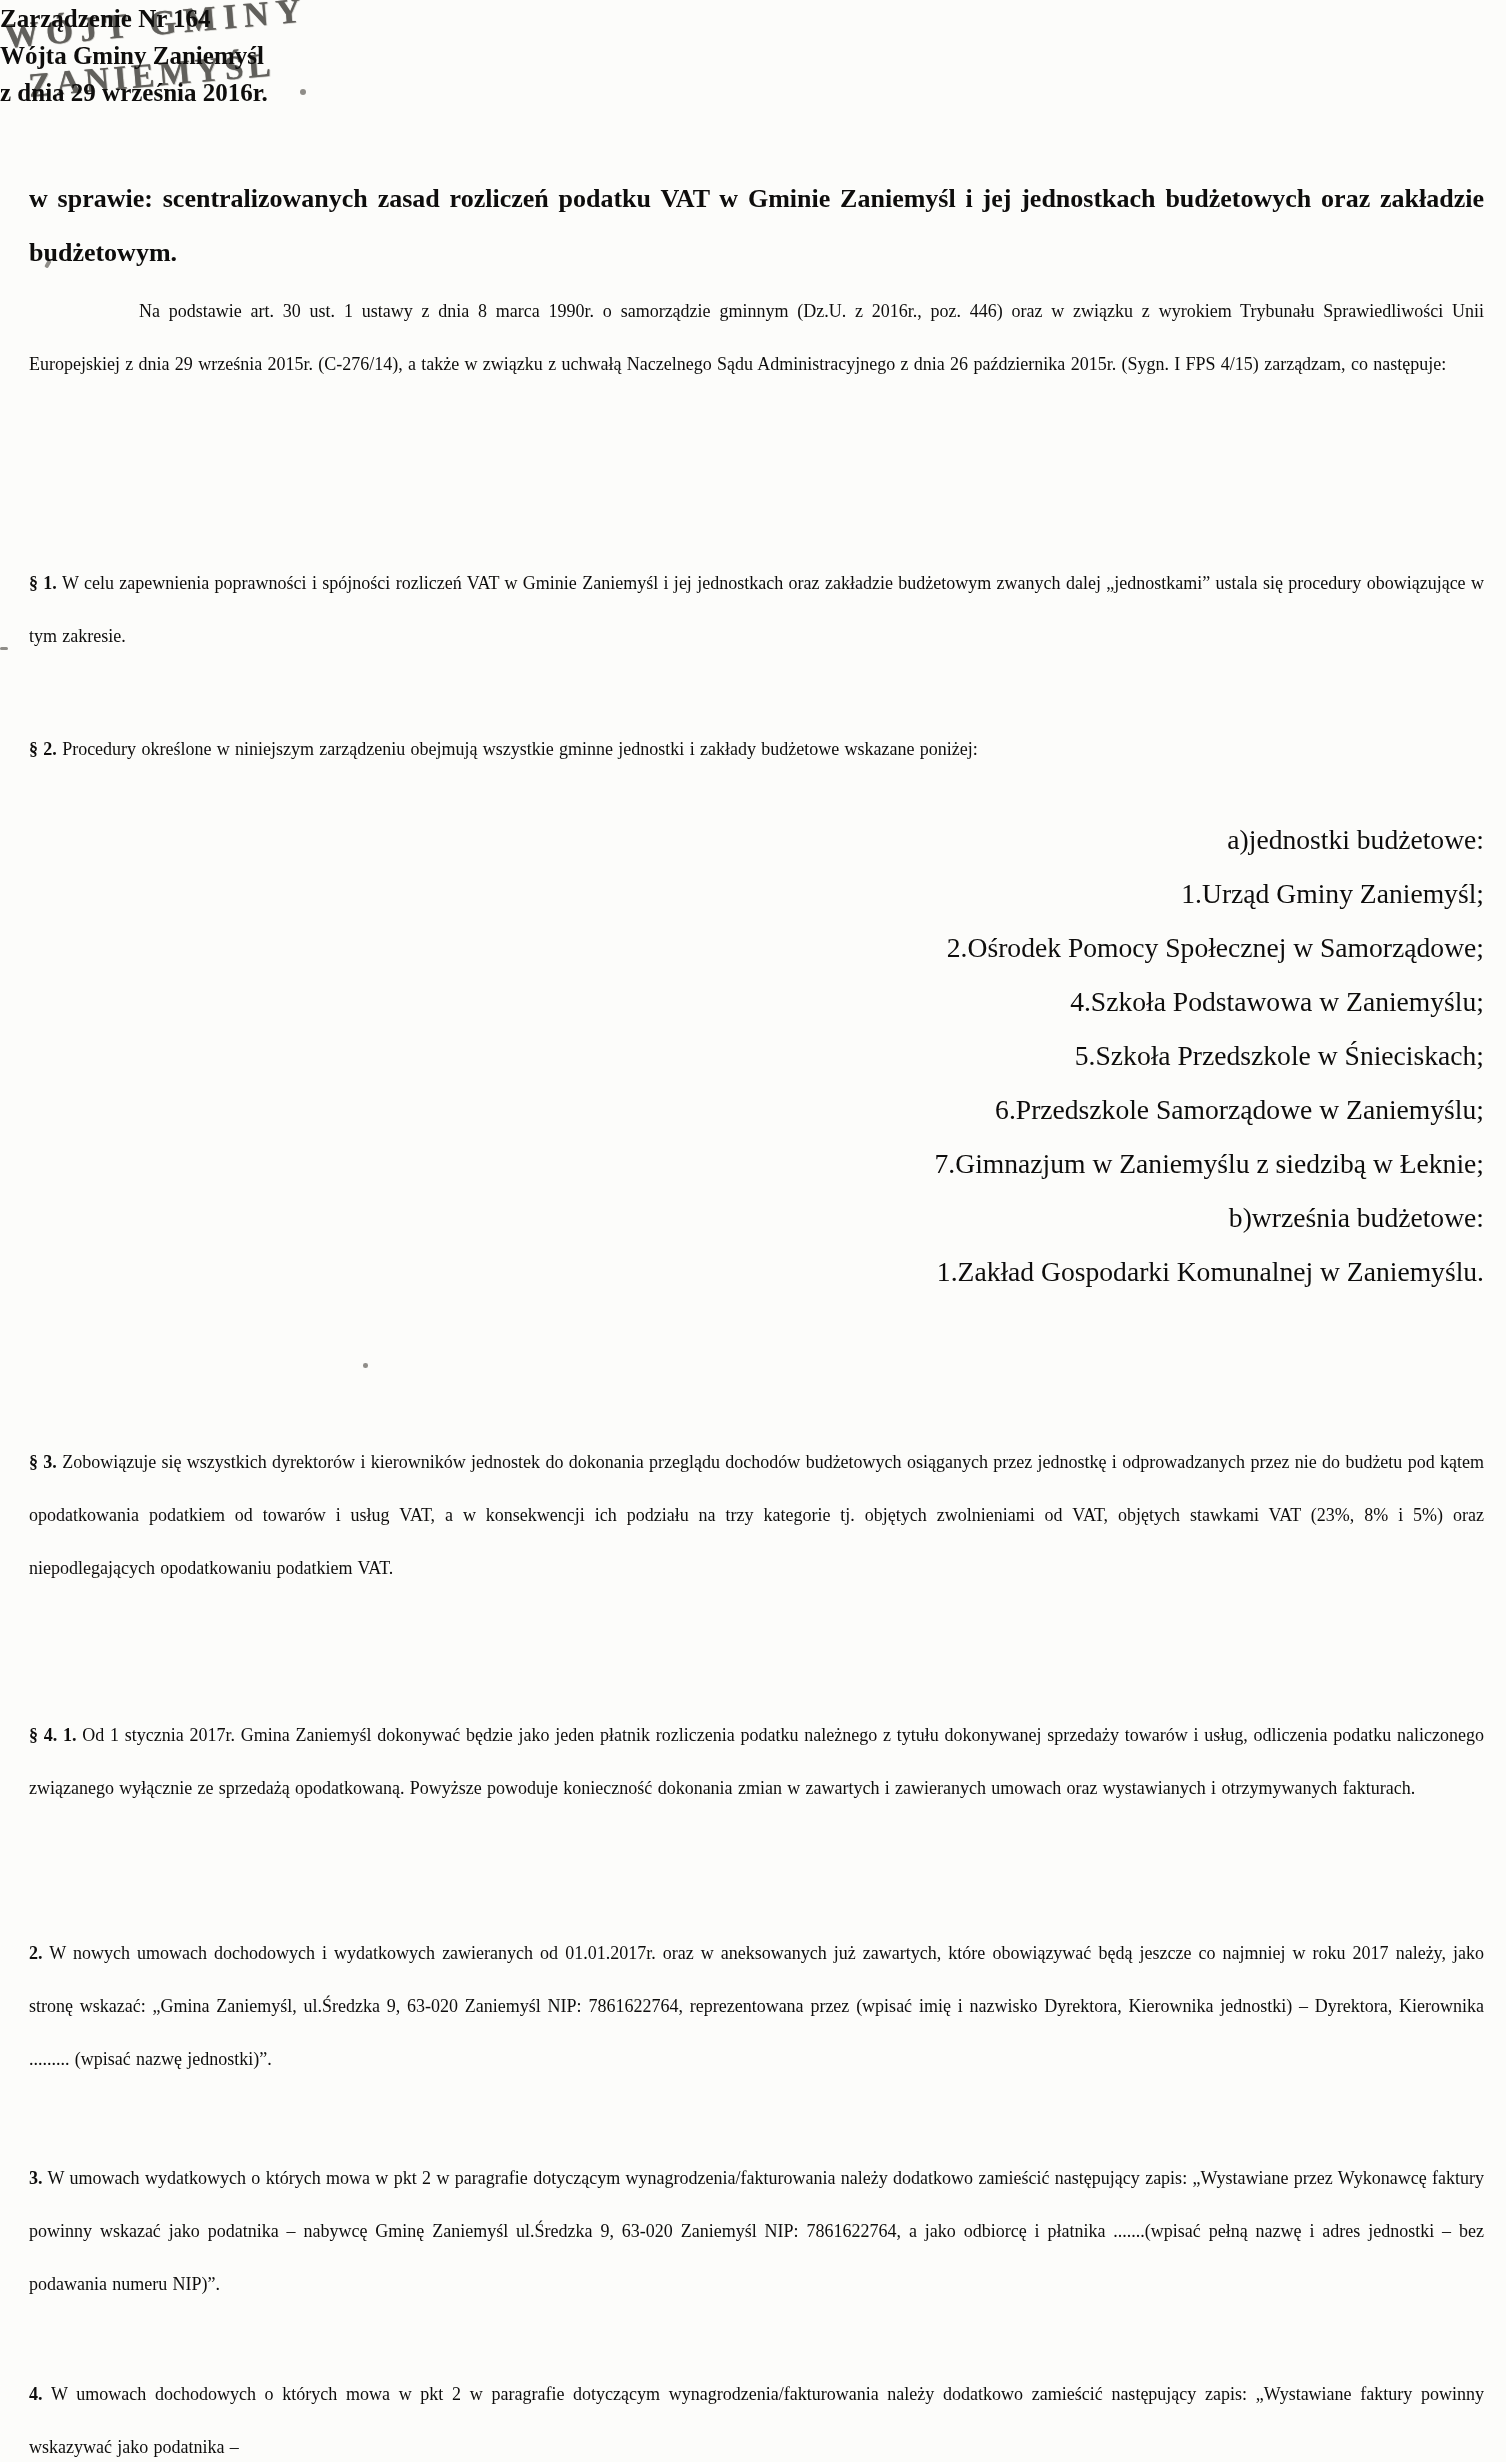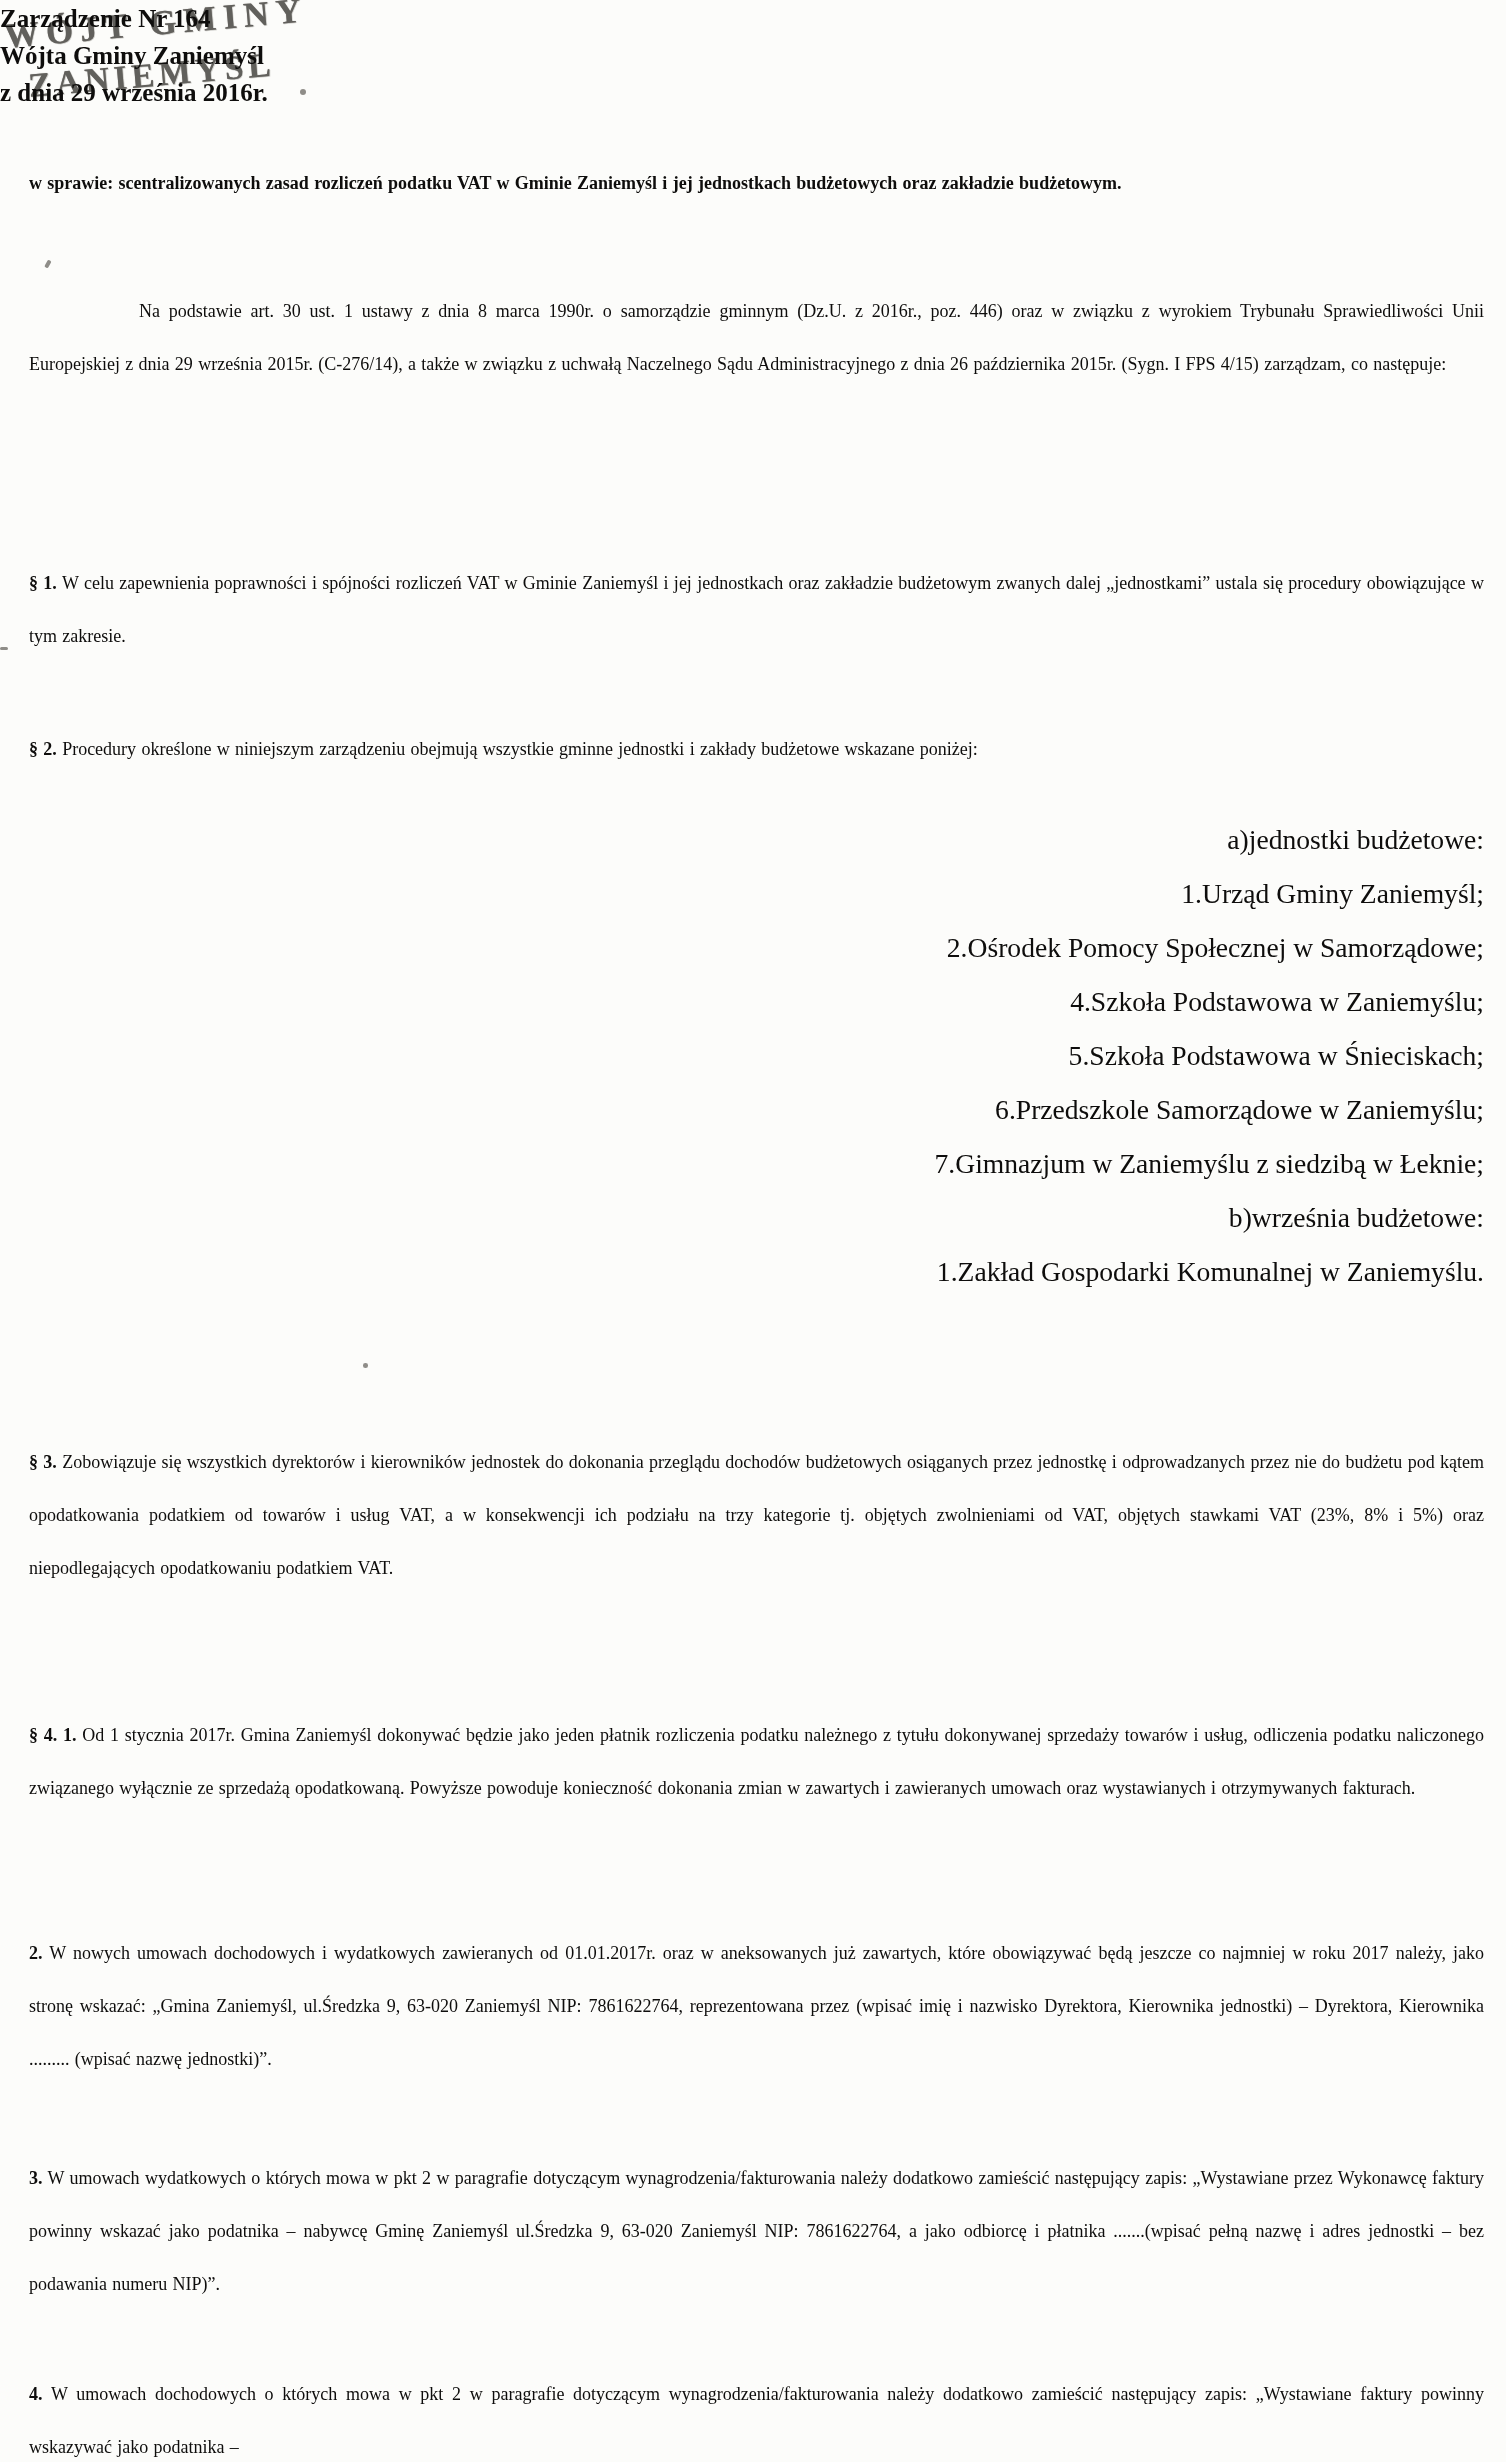--- a/index.html
+++ b/index.html
@@ -55,22 +55,22 @@
     left: 29px;
     width: 1455px;
     font-size: 18px;
     line-height: 53px;
     text-align: justify;
     word-spacing: 0.8px;
   }
   .par .lbl { font-weight: bold; }
   .subject {
     font-weight: bold;
-    font-size: 18px;
-    line-height: 38px;
+    font-size: 26px;
+    line-height: 54px;
   }
   .preamble { text-indent: 110px; }
 
   
   .list {
     position: absolute;
     left: 29px;
     width: 1455px;
     font-size: 27.6px;
   }
@@ -106,21 +106,21 @@
 
   <p class="par" style="top:539px;"><b class="lbl">§ 1.</b> <span>W celu zapewnienia poprawności i spójności rozliczeń VAT w Gminie Zaniemyśl i jej jednostkach oraz zakładzie budżetowym zwanych dalej „jednostkami” ustala się procedury obowiązujące w tym zakresie.</span></p>
 
   <p class="par" style="top:705px;"><b class="lbl">§ 2.</b> <span>Procedury określone w niniejszym zarządzeniu obejmują wszystkie gminne jednostki i zakłady budżetowe wskazane poniżej:</span></p>
 
   <div class="list" style="top:813px;">
     <div class="row letter"><span class="l-label">a)</span><span>jednostki budżetowe:</span></div>
     <div class="row num"><span class="n">1.</span><span>Urząd Gminy Zaniemyśl;</span></div>
     <div class="row num"><span class="n">2.</span><span>Ośrodek Pomocy Społecznej w Samorządowe;</span></div>
     <div class="row num"><span class="n">4.</span><span>Szkoła Podstawowa w Zaniemyślu;</span></div>
-    <div class="row num"><span class="n">5.</span><span>Szkoła Podstawowa w Śnieciskach;</span></div>
+    <div class="row num"><span class="n">5.</span><span>Szkoła Przedszkole w Śnieciskach;</span></div>
     <div class="row num"><span class="n">6.</span><span>Przedszkole Samorządowe w Zaniemyślu;</span></div>
     <div class="row num"><span class="n">7.</span><span>Gimnazjum w Zaniemyślu z siedzibą w Łeknie;</span></div>
     <div class="row letter"><span class="l-label">b)</span><span>września budżetowe:</span></div>
     <div class="row num"><span class="n">1.</span><span>Zakład Gospodarki Komunalnej w Zaniemyślu.</span></div>
   </div>
 
   <p class="par" style="top:1418px;"><b class="lbl">§ 3.</b> <span>Zobowiązuje się wszystkich dyrektorów i kierowników jednostek do dokonania przeglądu dochodów budżetowych osiąganych przez jednostkę i odprowadzanych przez nie do budżetu pod kątem opodatkowania podatkiem od towarów i usług VAT, a w konsekwencji ich podziału na trzy kategorie tj. objętych zwolnieniami od VAT, objętych stawkami VAT (23%, 8% i 5%) oraz niepodlegających opodatkowaniu podatkiem VAT.</span></p>
 
   <p class="par" style="top:1691px;"><b class="lbl">§ 4. 1.</b> <span>Od 1 stycznia 2017r. Gmina Zaniemyśl dokonywać będzie jako jeden płatnik rozliczenia podatku należnego z tytułu dokonywanej sprzedaży towarów i usług, odliczenia podatku naliczonego związanego wyłącznie ze sprzedażą opodatkowaną. Powyższe powoduje konieczność dokonania zmian w zawartych i zawieranych umowach oraz wystawianych i otrzymywanych fakturach.</span></p>
 

